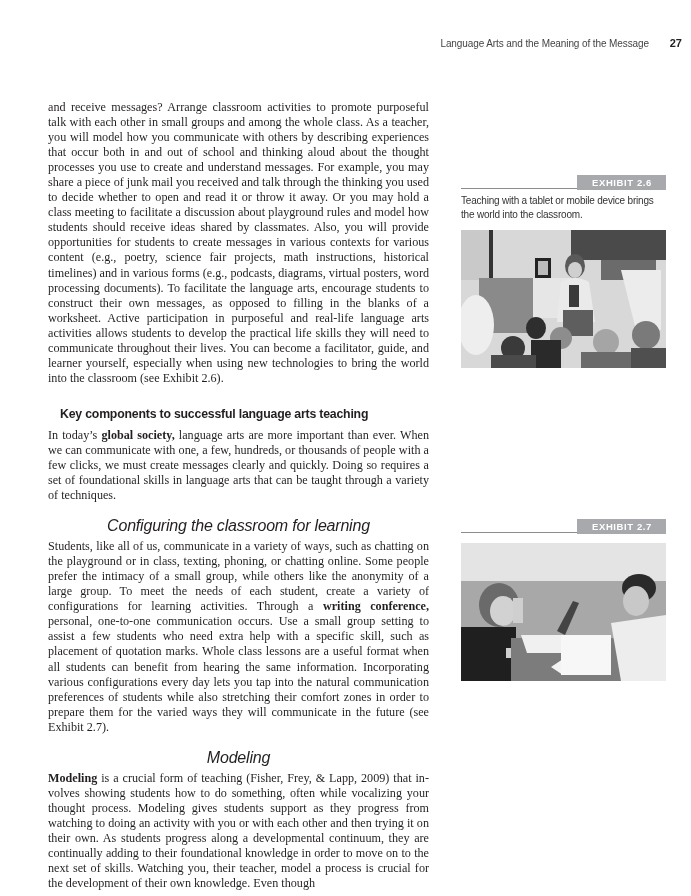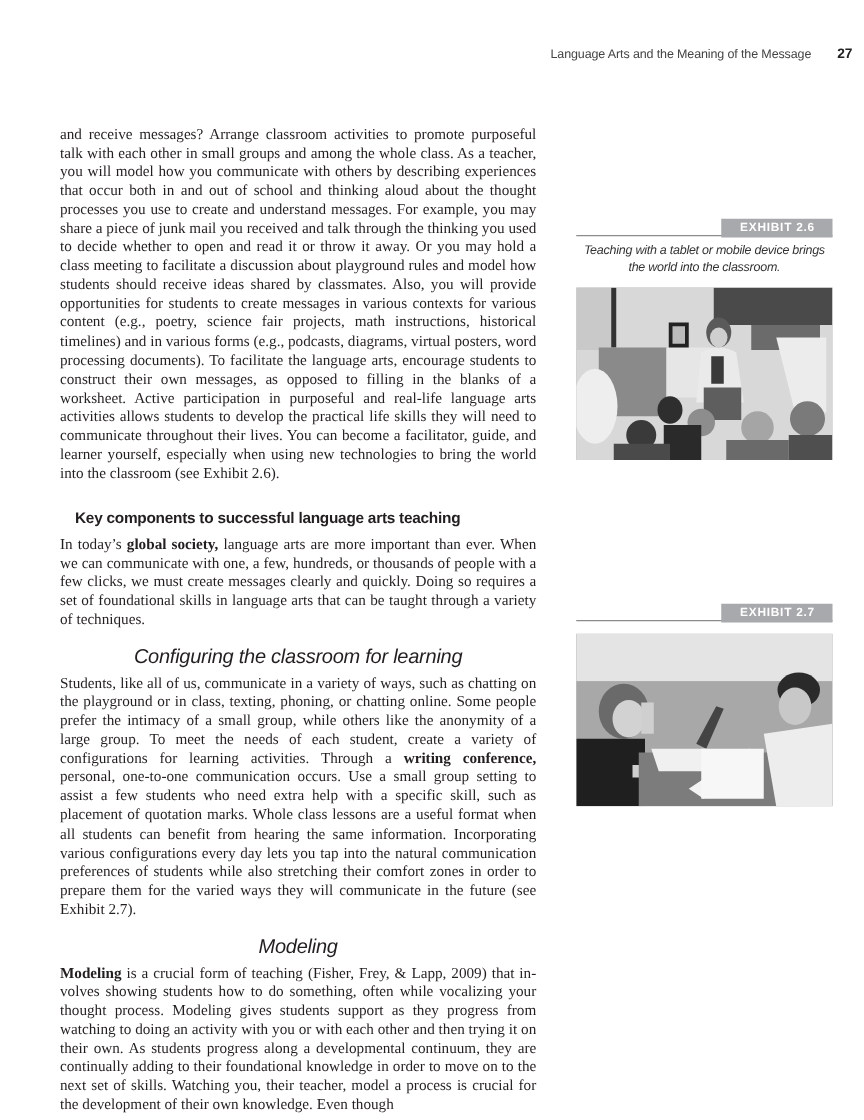--- a/index.html
+++ b/index.html
@@ -31,21 +31,21 @@
   .exhibit { position: absolute; left: 461px; width: 205px; }
   .exhibit .label-row { text-align: right; height: 15px; }
   .exhibit .label {
     display: inline-block; background: #a7a9ac; color: #ffffff;
     font-family: "Liberation Sans", sans-serif; font-weight: bold; font-size: 9.5px;
     letter-spacing: 0.6px; padding: 1px 9px 1px 10px; line-height: 13px; width: 70px; text-align: center;
   }
   .exhibit .rule { border-top: 1px solid #8c8c8c; margin-top: 1px; }
   .exhibit .caption {
     font-family: "Liberation Sans", sans-serif; font-size: 10px; color: #333;
-    text-align: center; line-height: 14px; margin-top: 5px; letter-spacing: -0.2px; font-style: italic;
+    text-align: left; line-height: 14px; margin-top: 5px; letter-spacing: -0.2px;
   }
   .photo { background: #bcbcbc; position: relative; overflow: hidden; }
 </style>
 </head>
 <body>
 
 <div class="running-head">
   <span class="title">Language Arts and the Meaning of the Message</span>
   <span class="page-num">27</span>
 </div>
@@ -91,21 +91,21 @@
       <ellipse cx="145" cy="112" rx="13" ry="13" fill="#a5a5a5"></ellipse>
       <ellipse cx="185" cy="105" rx="14" ry="14" fill="#7a7a7a"></ellipse>
       <rect x="70" y="110" width="30" height="28" fill="#2a2a2a"></rect>
       <rect x="30" y="125" width="45" height="13" fill="#4a4a4a"></rect>
       <rect x="120" y="122" width="50" height="16" fill="#6a6a6a"></rect>
       <rect x="170" y="118" width="35" height="20" fill="#4f4f4f"></rect>
     </svg>
   </div>
 </div>
 
-<div class="exhibit" style="top:480px;">
+<div class="exhibit" style="top:516px;">
   <div class="label-row"><span class="label">EXHIBIT 2.7</span></div>
   <div class="rule"></div>
   <div class="photo" style="height:138px; margin-top:10px;">
     <svg width="205" height="138" viewBox="0 0 205 138">
       <rect width="205" height="138" fill="#b5b5b5"></rect>
       <rect x="0" y="0" width="205" height="38" fill="#e4e4e4"></rect>
       <rect x="0" y="38" width="205" height="100" fill="#a8a8a8"></rect>
       <ellipse cx="38" cy="62" rx="20" ry="22" fill="#6a6a6a"></ellipse>
       <ellipse cx="42" cy="68" rx="13" ry="15" fill="#d2d2d2"></ellipse>
       <rect x="0" y="84" width="55" height="54" fill="#1f1f1f"></rect>

